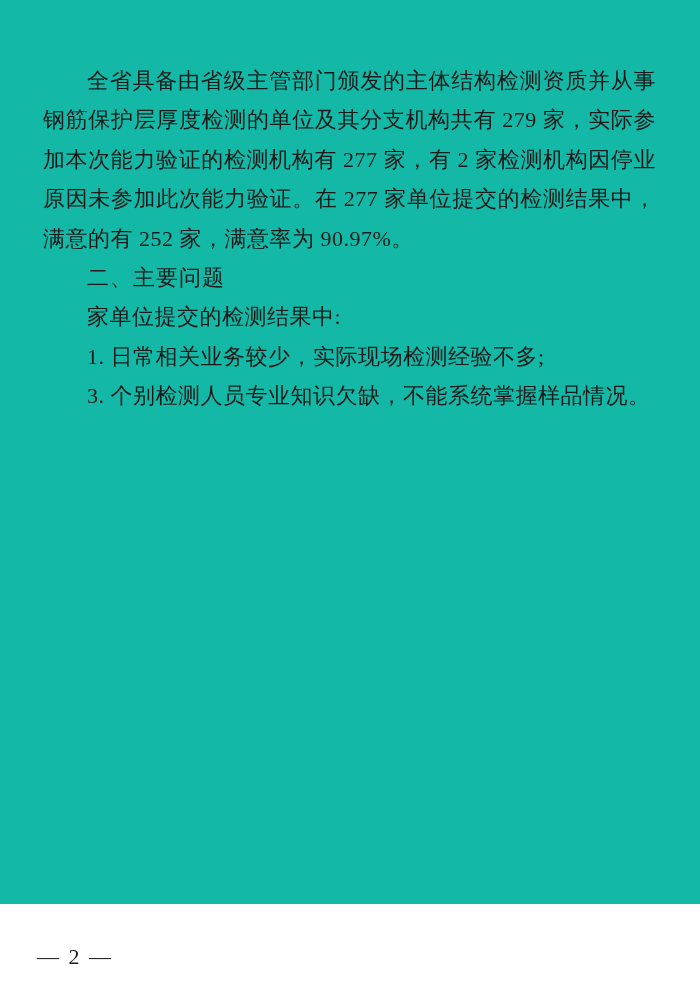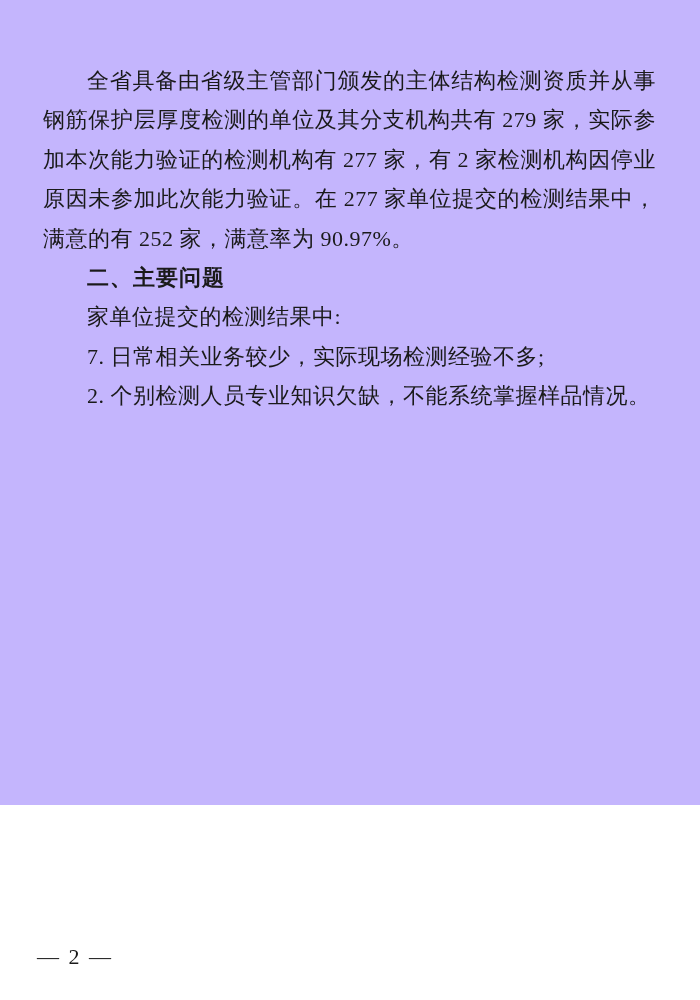--- a/index.html
+++ b/index.html
@@ -11,22 +11,22 @@
     height: 1000px;
     background: #ffffff;
     position: relative;
     overflow: hidden;
   }
   .page {
     position: absolute;
     left: 0;
     top: 0;
     width: 700px;
-    height: 805px;
-    background: #c4b5fd;
+    height: 904px;
+    background: #14b8a6;
   }
   .content {
     position: absolute;
     left: 43px;
     top: 61px;
     width: 613px;
   }
   .content p,
   .content h2 {
     margin: 0;
@@ -36,21 +36,21 @@
     line-height: 39.4px;
     color: #1a1a1a;
     text-align: justify;
     text-justify: inter-character;
     text-indent: 2em;
     letter-spacing: 0.5px;
     word-break: break-all;
   }
   .content h2 {
     font-family: "Liberation Sans", "DejaVu Sans", sans-serif;
-    font-weight: 700;
+    font-weight: 400;
     text-align: left;
     letter-spacing: 1px;
   }
   .footer {
     position: absolute;
     left: 37px;
     top: 944px;
     font-family: "Liberation Serif", "DejaVu Serif", serif;
     font-size: 22px;
     line-height: 26px;
@@ -59,17 +59,17 @@
   }
 </style>
 </head>
 <body>
 
 <div class="page">
   <div class="content">
     <p>全省具备由省级主管部门颁发的主体结构检测资质并从事钢筋保护层厚度检测的单位及其分支机构共有 279 家，实际参加本次能力验证的检测机构有 277 家，有 2 家检测机构因停业原因未参加此次能力验证。在 277 家单位提交的检测结果中，满意的有 252 家，满意率为 90.97%。</p>
     <h2>二、主要问题</h2>
     <p>家单位提交的检测结果中:</p>
-    <p>7. 日常相关业务较少，实际现场检测经验不多;</p>
-    <p>2. 个别检测人员专业知识欠缺，不能系统掌握样品情况。</p>
+    <p>1. 日常相关业务较少，实际现场检测经验不多;</p>
+    <p>3. 个别检测人员专业知识欠缺，不能系统掌握样品情况。</p>
   </div>
   <div class="footer">— 2 —</div>
 </div>
 
 </body></html>

